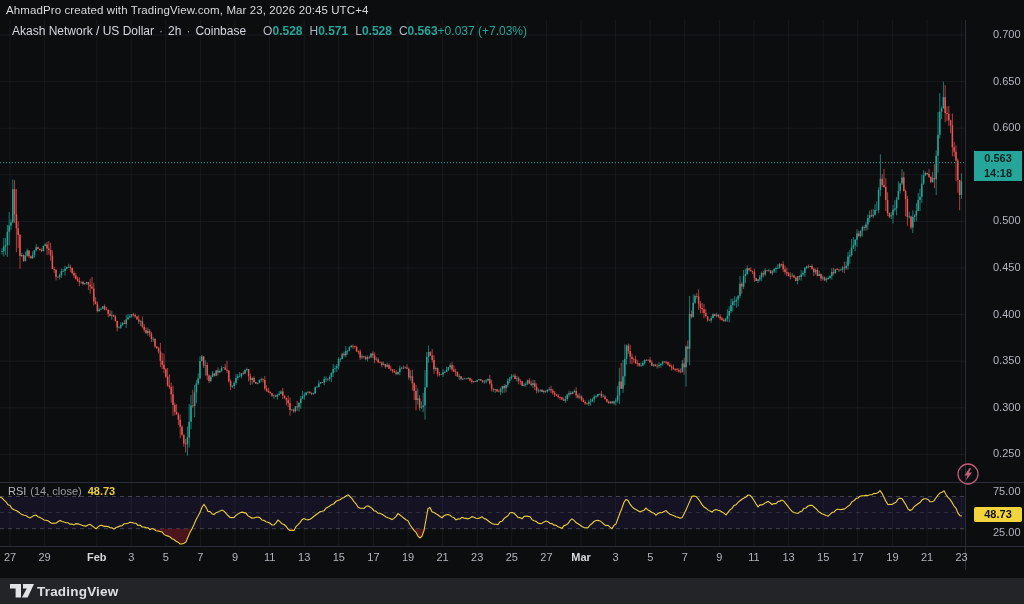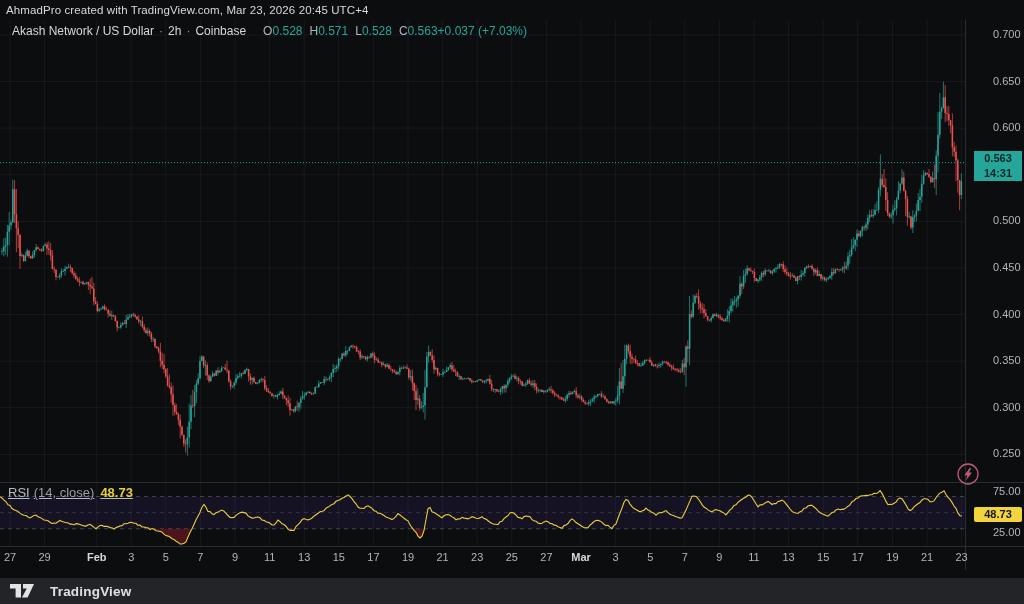--- a/index.html
+++ b/index.html
@@ -4,34 +4,34 @@
 <style>
   html,body{margin:0;padding:0;background:#000;}
   .stage{position:relative;width:1024px;height:604px;background:#0c0d0f;overflow:hidden;
          font-family:"Liberation Sans", sans-serif; -webkit-font-smoothing:antialiased;}
   #chart{position:absolute;left:0;top:0;}
   .attr{position:absolute;left:6px;top:4px;font-size:11.5px;color:#d8d9db;letter-spacing:.1px;z-index:5;}
   .legend{position:absolute;left:12px;top:24px;font-size:12px;color:#d5d8de;z-index:5;white-space:nowrap;}
   .legend .sep{color:#9b9ea6;margin:0 5px;}
   .legend .ohlc{margin-left:10px;}
   .legend .lbl{color:#b2b5be;margin-left:7px;}
-  .legend .val{color:#26a69a;}
+  .legend .val{color:#26a69a;font-weight:bold;}
   .legend .chg{color:#26a69a;margin-left:0;}
   .price-badge{position:absolute;left:974px;top:151px;width:48px;height:30px;background:#26a69a;
 ved      border-radius:2px;z-index:6;text-align:center;color:#062521;font-size:11px;font-weight:bold;}
   .price-badge div{line-height:15px;}
-  .rsi-legend{position:absolute;left:8px;top:485px;font-size:13px;color:#b6b9c0;z-index:5;white-space:nowrap;text-decoration:underline;}
+  .rsi-legend{position:absolute;left:8px;top:485px;font-size:11px;color:#b6b9c0;z-index:5;white-space:nowrap;}
   .rsi-legend .params{color:#9b9ea6;margin-left:4px;}
   .rsi-legend .rv{color:#e8cf3f;font-weight:bold;margin-left:6px;}
   .rsi-badge{position:absolute;left:974px;top:507px;width:48px;height:15px;background:#f2d43d;border-radius:2px;
       z-index:6;text-align:center;color:#151515;font-size:11px;font-weight:bold;line-height:15px;}
   .boost{position:absolute;left:956px;top:462px;width:24px;height:24px;z-index:5;cursor:pointer;}
   .axis-hit{position:absolute;z-index:3;}
   .bottombar{position:absolute;left:0;top:578px;width:1024px;height:26px;background:#232428;z-index:4;
-      display:flex;align-items:center;padding-left:10px;box-sizing:border-box;gap:16px;}
+      display:flex;align-items:center;padding-left:10px;box-sizing:border-box;gap:3px;}
   .tv-text{font-size:13.5px;font-weight:700;color:#dfe0e2;letter-spacing:.2px;}
 </style>
 </head>
 <body>
 
 <div class="stage">
 
   <svg id="chart" width="1024" height="578">
       <line x1="0" y1="35" x2="965" y2="35" stroke="rgba(240,243,250,0.055)" stroke-width="1"></line>
       <line x1="0" y1="81.59999999999994" x2="965" y2="81.59999999999994" stroke="rgba(240,243,250,0.055)" stroke-width="1"></line>
@@ -131,21 +131,21 @@
 
   <div class="legend">
     <span>Akash Network / US Dollar</span><span class="sep">·</span><span>2h</span><span class="sep">·</span><span>Coinbase</span><span class="ohlc"><span class="lbl">O</span><span class="val">0.528</span><span class="lbl">H</span><span class="val">0.571</span><span class="lbl">L</span><span class="val">0.528</span><span class="lbl">C</span><span class="val">0.563</span><span class="chg">+0.037 (+7.03%)</span></span>
   </div>
 
   <div class="axis-hit" style="left:966px;top:20px;width:58px;height:526px;"></div>
   <div class="axis-hit" style="left:0;top:547px;width:966px;height:24px;"></div>
 
   <div class="price-badge">
     <div>0.563</div>
-    <div>14:31</div>
+    <div>14:18</div>
   </div>
 
   <div class="rsi-legend">
     <span>RSI</span><span class="params">(14, close)</span><span class="rv">48.73</span>
   </div>
 
   <div class="rsi-badge">48.73</div>
 
   <div class="boost">
     <svg width="24" height="24" viewBox="0 0 24 24">

